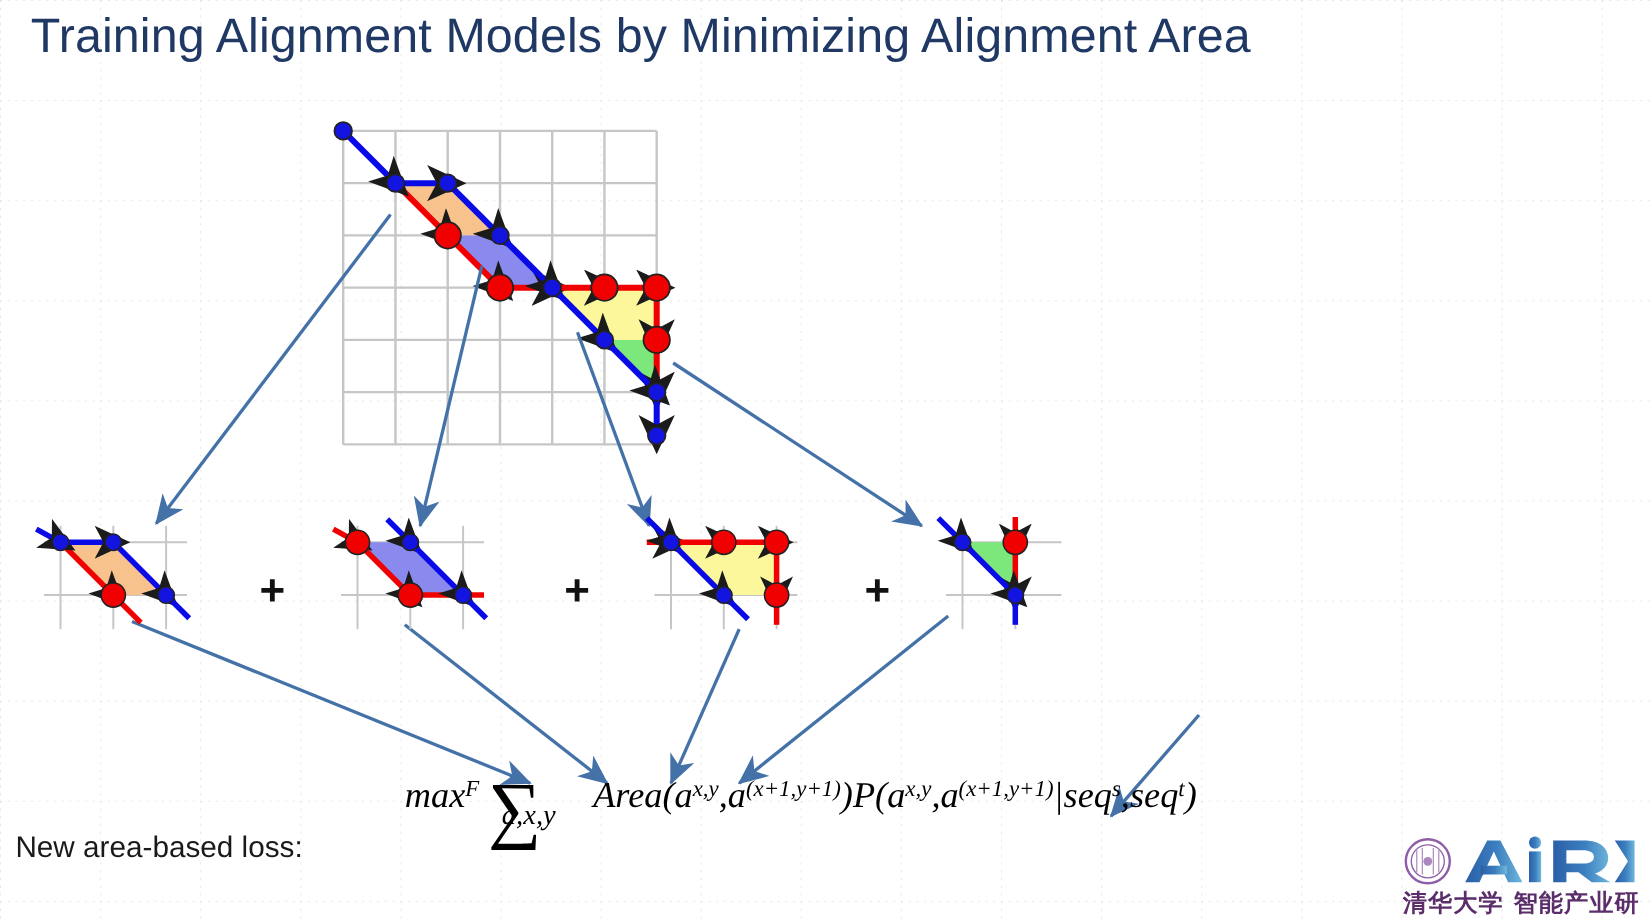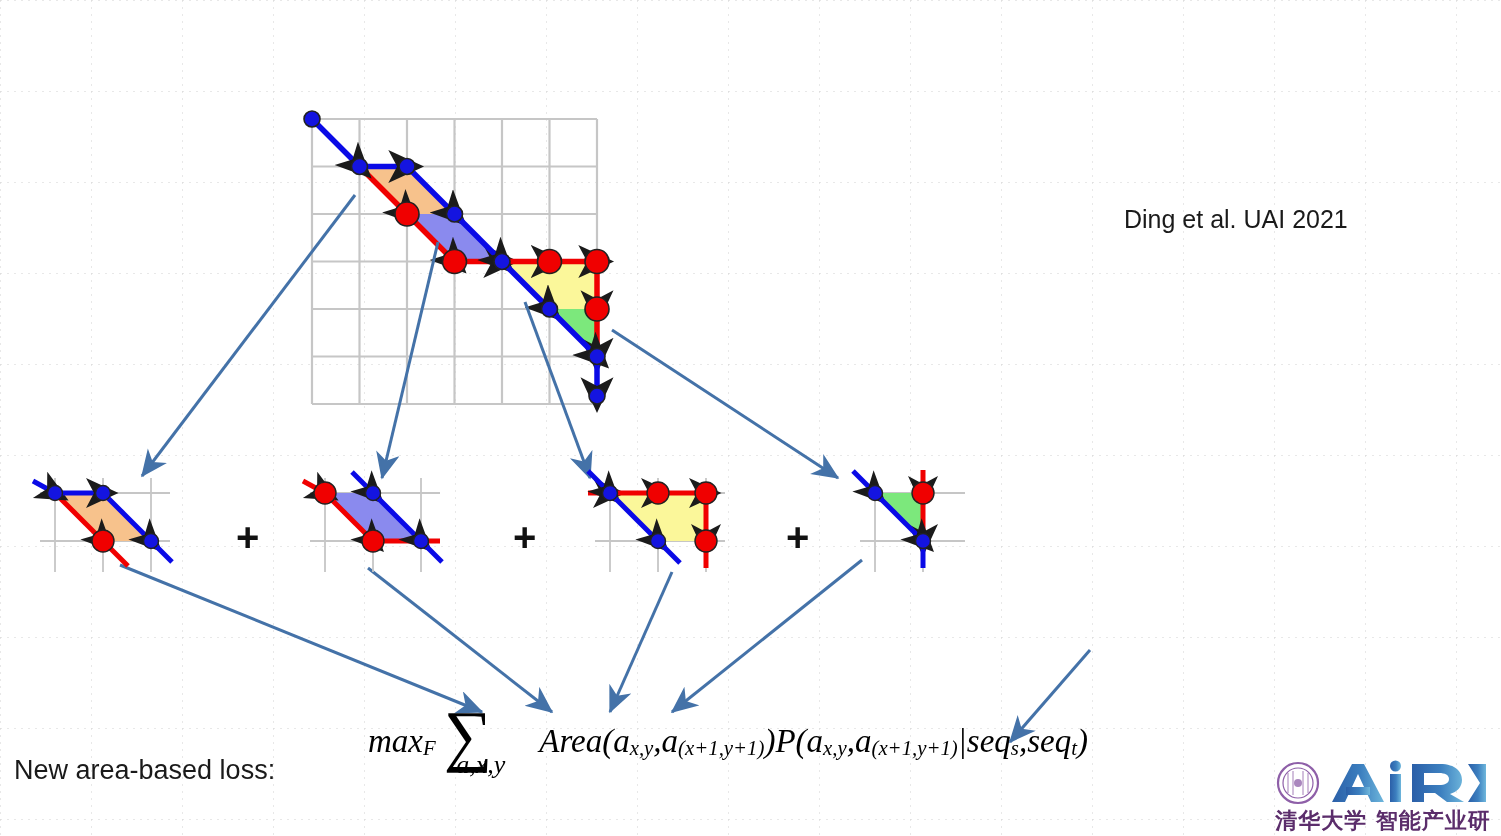--- a/index.html
+++ b/index.html
@@ -68,21 +68,21 @@
   #formula {
     position: absolute;
     left: 368px;
     top: 706px;
     font-family: "Liberation Serif", serif;
     font-style: italic;
     font-size: 33px;
     color: #000000;
     white-space: nowrap;
     display: flex;
-    align-items: flex-end;
+    align-items: flex-start;
   }
   #formula .sum {
     font-family: "Liberation Serif", serif;
     font-style: normal;
     font-size: 68px;
     line-height: 0.8;
     margin: 0 2px 0 8px;
     position: relative;
     top: 2px;
   }
@@ -137,22 +137,22 @@
   <svg id="bg-grid" width="1501" height="836" viewBox="0 0 1501 836">
     <defs>
       <pattern id="bgdots" width="91" height="91" patternUnits="userSpaceOnUse">
         <path d="M0 0 L91 0" stroke="#d2d2d2" stroke-width="1" stroke-dasharray="2 5"></path>
         <path d="M0 0 L0 91" stroke="#d2d2d2" stroke-width="1" stroke-dasharray="2 5"></path>
       </pattern>
     </defs>
     <rect x="-30" y="-20" width="1560" height="880" fill="url(#bgdots)"></rect>
   </svg>
 
-
-  <div class="plain-text" id="citation">Ding et al. UAI 2021</div>
+  <div id="slide-title">Training Alignment Models by Minimizing Alignment Area</div>
+
 
 
   <div class="plain-text" id="loss-label">New area-based loss:</div>
 
   <svg style="position:absolute; left:0; top:0;" width="1501" height="836" viewBox="0 0 1501 836">
     <defs>
       <marker id="ah-blue" markerWidth="7" markerHeight="7" refX="3.4" refY="3" orient="auto">
         <path d="M0,0 L6.5,3 L0,6 L1.6,3 Z" fill="#1b1b1b"></path>
       </marker>
       <marker id="ah-red" markerWidth="7" markerHeight="7" refX="3.4" refY="3" orient="auto">

